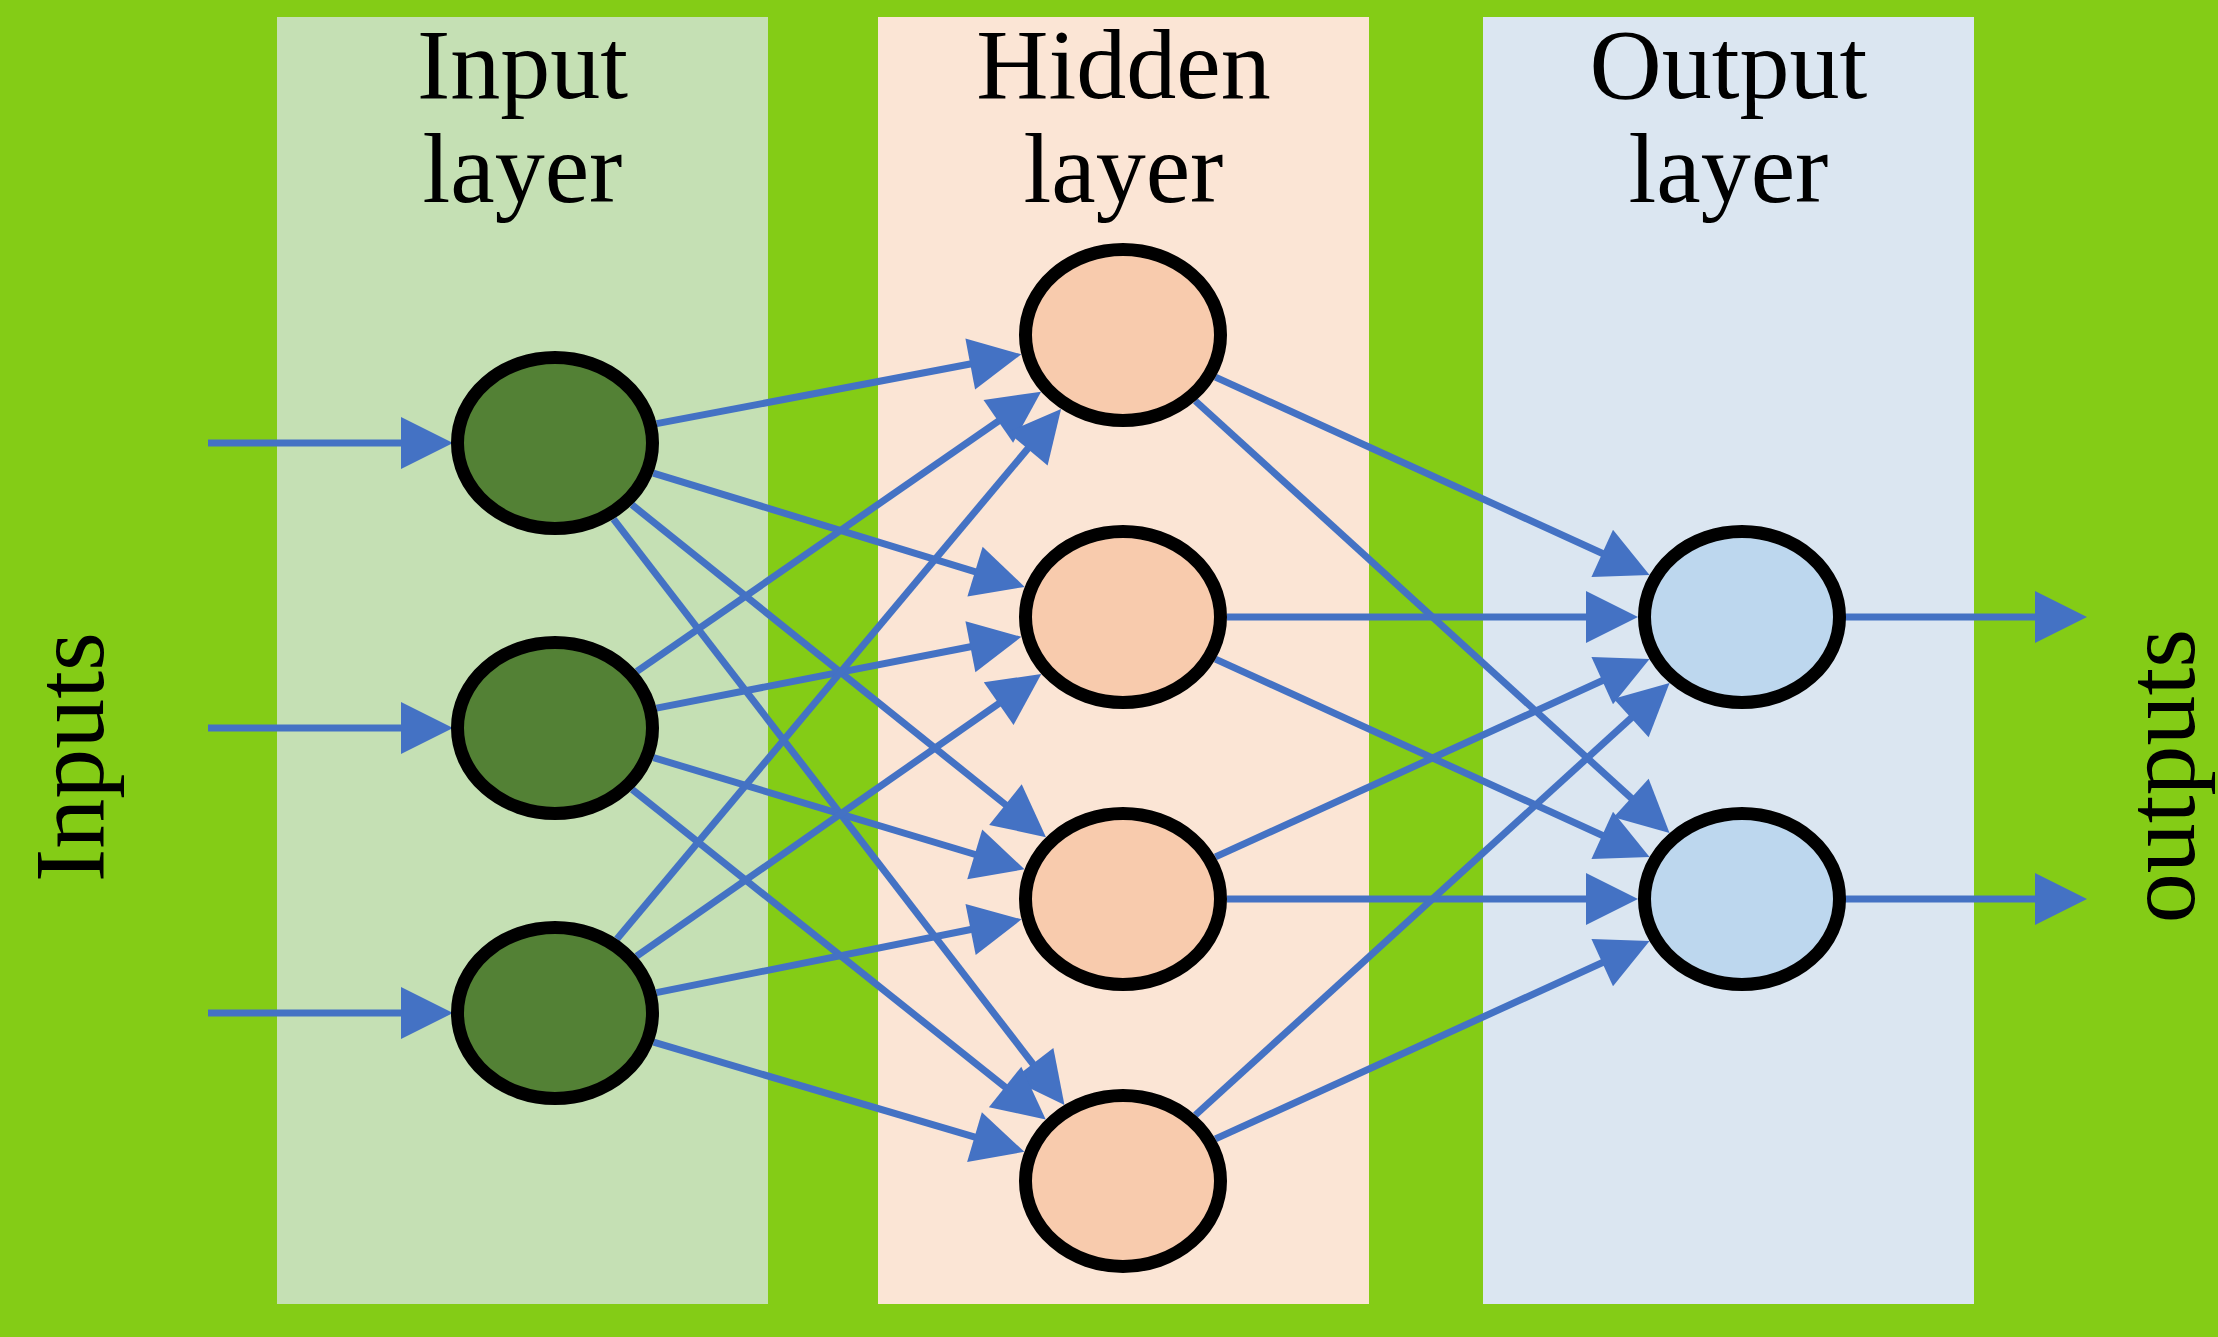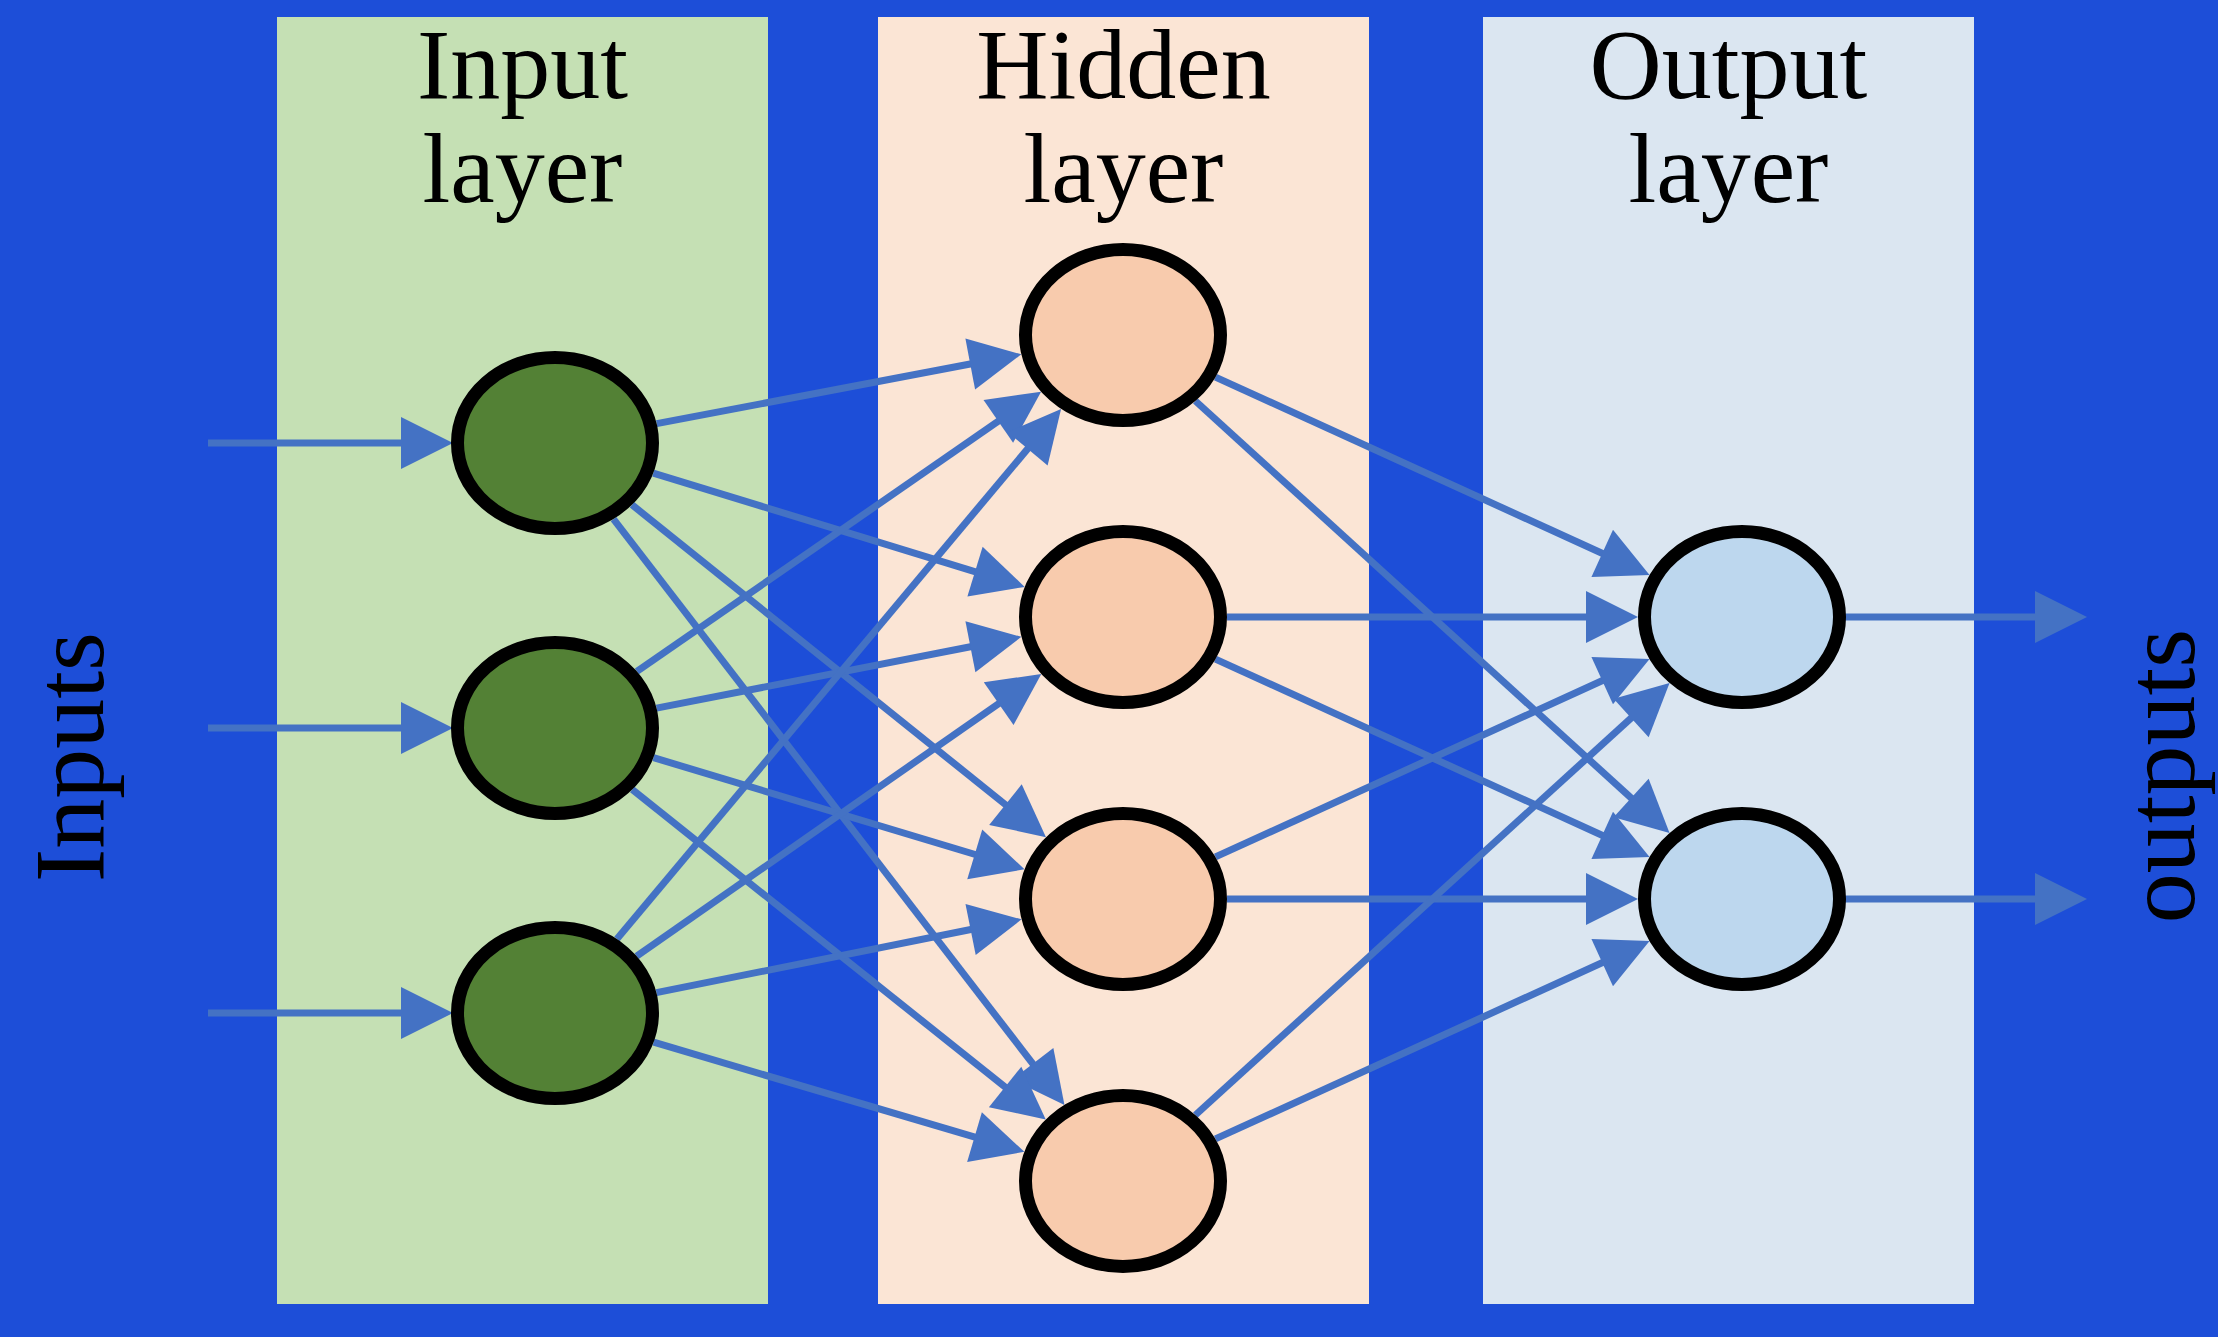--- a/index.html
+++ b/index.html
@@ -4,21 +4,21 @@
 <style>
   html, body {
     margin: 0;
     padding: 0;
     background: #ffffff;
   }
   .stage {
     position: relative;
     width: 2218px;
     height: 1337px;
-    background: #1d4ed8;
+    background: #84cc16;
     overflow: hidden;
   }
   svg {
     display: block;
     width: 2218px;
     height: 1337px;
   }
   text {
     font-family: "Liberation Serif", "DejaVu Serif", serif;
     fill: #000000;

